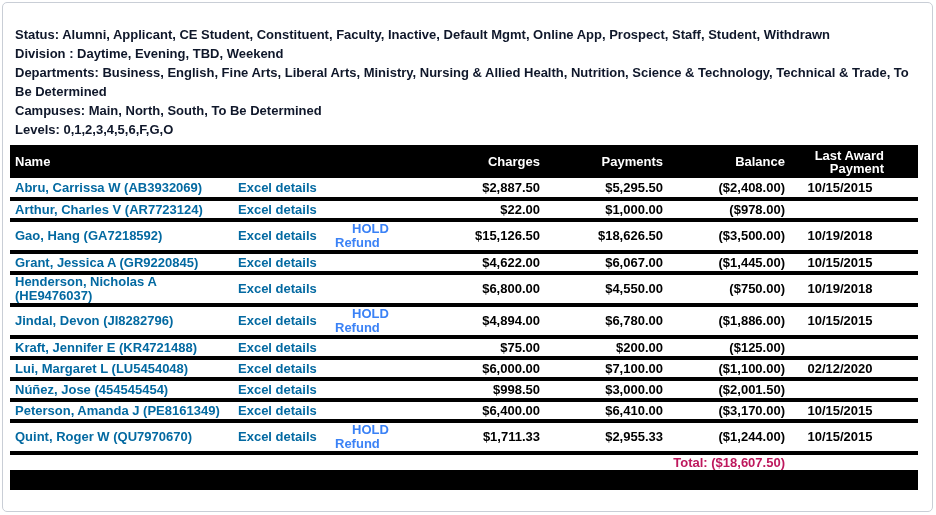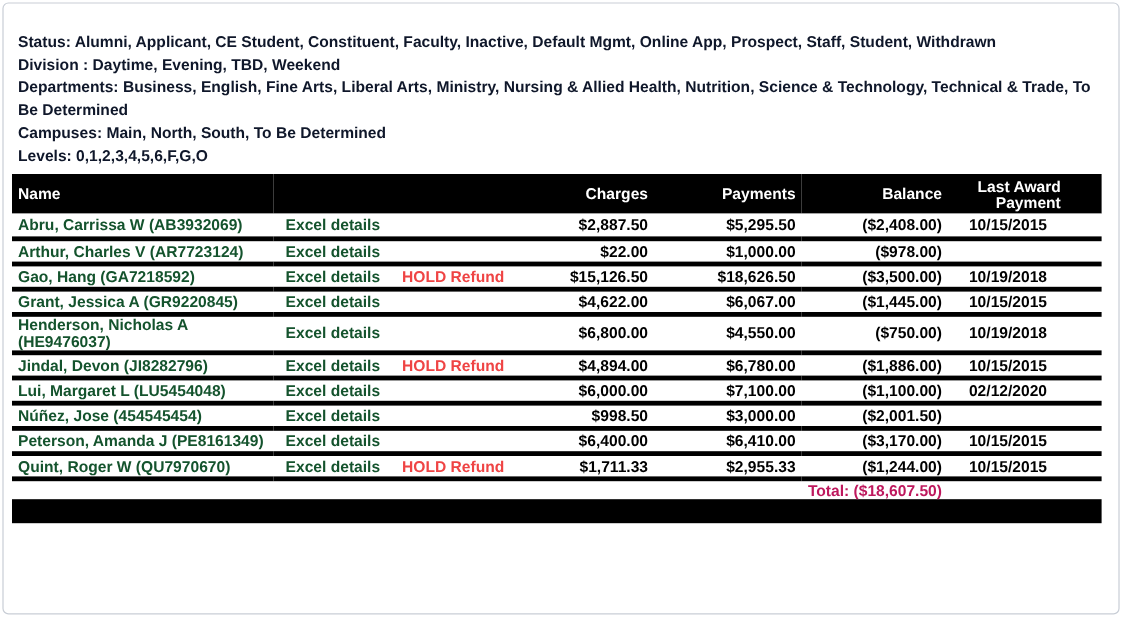--- a/index.html
+++ b/index.html
@@ -63,26 +63,26 @@
     vertical-align: middle;
     border-bottom: 4px solid #000000;
   }
   td.name  { text-align: left; padding-left: 5px; }
   td.excel { text-align: left; padding-left: 10px; }
   td.hold  { text-align: left; padding-left: 5px; }
   td.num   { text-align: right; padding-right: 5px; }
   td.date  { text-align: center; }
 
   a.link {
-    color: #14532d;
+    color: #0369a1;
     text-decoration: none;
     font-weight: bold;
     cursor: pointer;
   }
-  .hold-text { color: #ef4444; font-weight: bold; }
+  .hold-text { color: #3b82f6; font-weight: bold; margin-left: 17px; }
 
   tr.total-row td {
     height: 17px;
     vertical-align: middle;
     background: #ffffff;
   }
   td.total { text-align: right; padding-right: 5px; font-weight: bold; color: #be185d; }
   tr.footer-row td {
     background: #000000;
     height: 20px;
@@ -179,20 +179,30 @@
     <td class="name"><a href="#" class="link">Jindal, Devon (JI8282796)</a></td>
     <td class="excel"><a href="#" class="link">Excel details</a></td>
     <td class="hold"><span class="hold-text">HOLD Refund</span></td>
     <td class="num">$4,894.00</td>
     <td class="num">$6,780.00</td>
     <td class="num">($1,886.00)</td>
     <td class="date">10/15/2015</td>
     <td></td>
   </tr>
         <tr>
+    <td class="name"><a href="#" class="link">Kraft, Jennifer E (KR4721488)</a></td>
+    <td class="excel"><a href="#" class="link">Excel details</a></td>
+    <td class="hold"><span class="hold-text"></span></td>
+    <td class="num">$75.00</td>
+    <td class="num">$200.00</td>
+    <td class="num">($125.00)</td>
+    <td class="date"></td>
+    <td></td>
+  </tr>
+        <tr>
     <td class="name"><a href="#" class="link">Lui, Margaret L (LU5454048)</a></td>
     <td class="excel"><a href="#" class="link">Excel details</a></td>
     <td class="hold"><span class="hold-text"></span></td>
     <td class="num">$6,000.00</td>
     <td class="num">$7,100.00</td>
     <td class="num">($1,100.00)</td>
     <td class="date">02/12/2020</td>
     <td></td>
   </tr>
         <tr>

